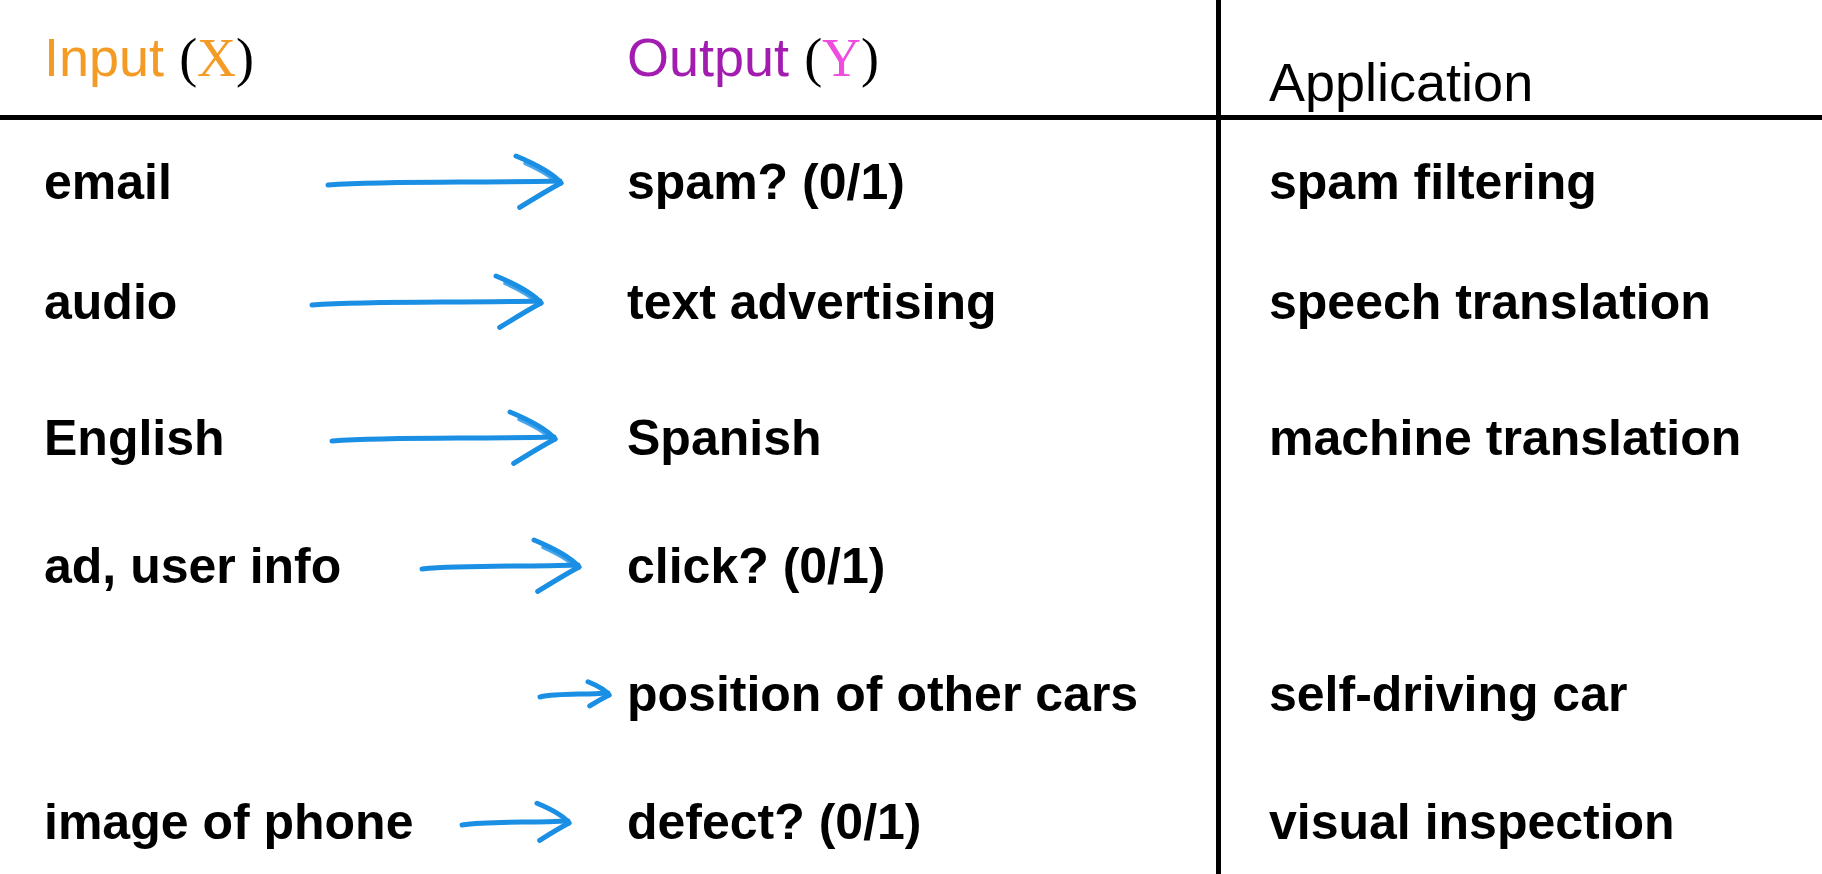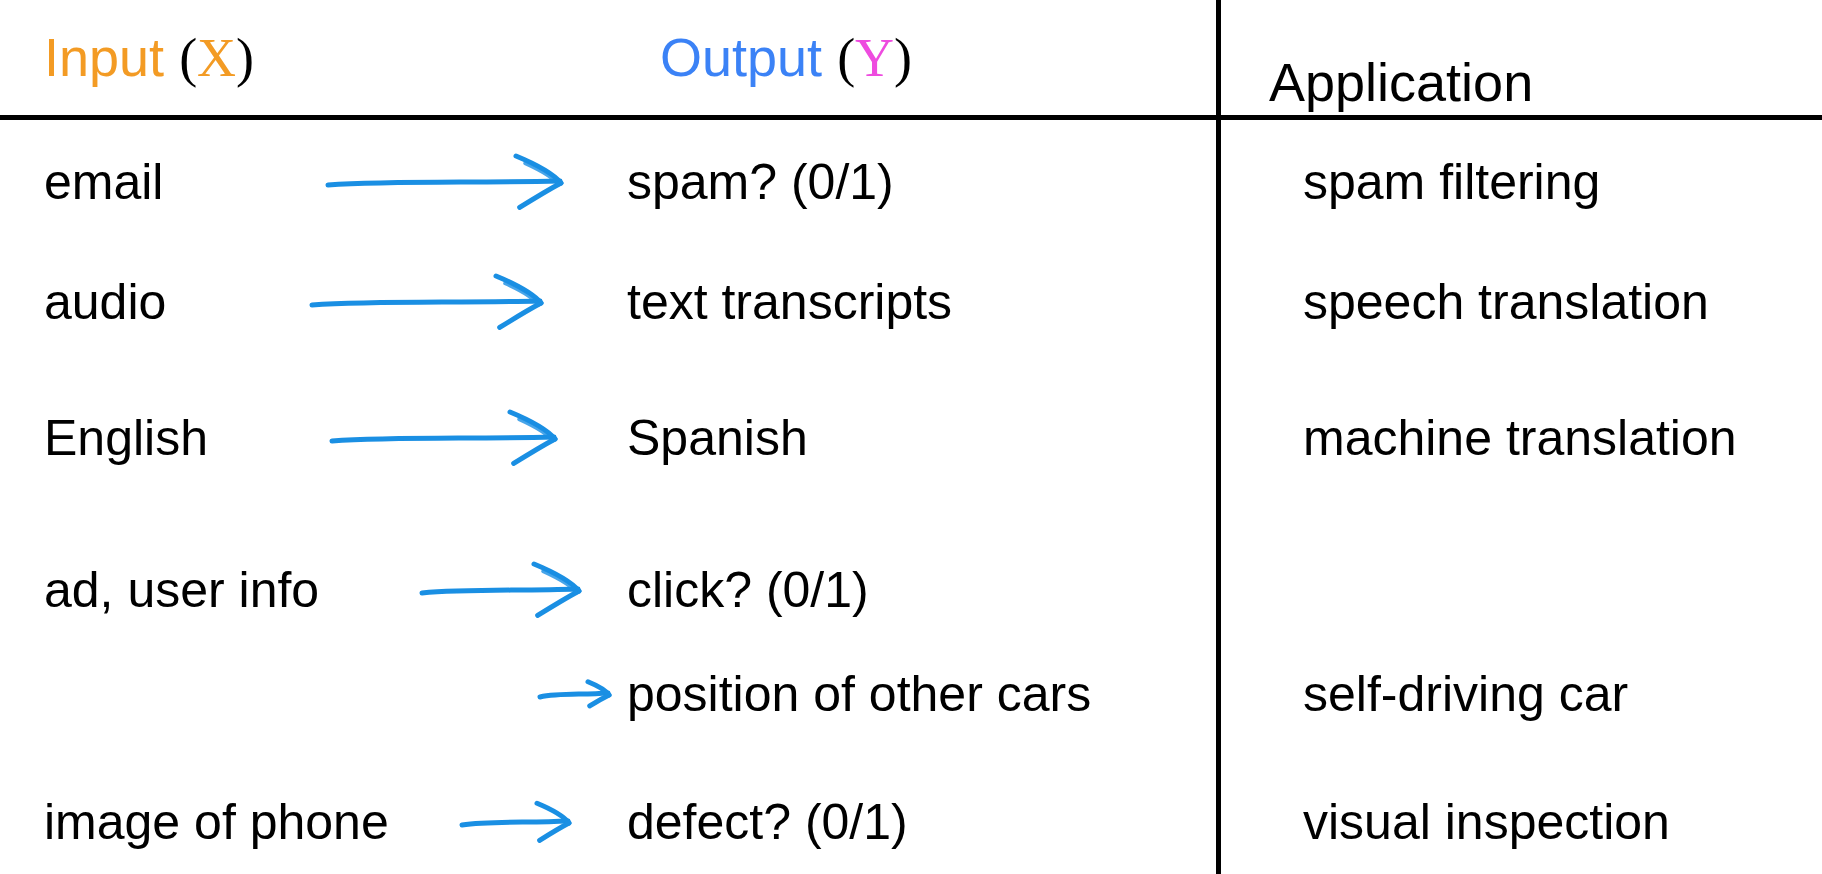--- a/index.html
+++ b/index.html
@@ -51,54 +51,55 @@
     font-size: 54px;
     line-height: 115px;
     white-space: nowrap;
     font-family: "Liberation Sans", sans-serif;
   }
   .hdr-input  { left: 44px;   }
   .hdr-output { left: 627px;  }
   .hdr-app    { left: 1269px; margin-top: 25px; }
 
   .hdr .word-x { color: #F39B24; }
-  .hdr .word-y { color: #3b82f6; margin-left: 33px; }
+  .hdr .word-y { color: #a21caf; }
   .paren {
     color: #000000;
     font-family: "Liberation Serif", serif;
   }
   .sym-x {
     color: #F39B24;
     font-family: "Liberation Serif", serif;
   }
   .sym-y {
     color: #EE4BDF;
     font-family: "Liberation Serif", serif;
   }
   .hdr-app-label { color: #000000; }
 
   
   .row {
     position: absolute;
     left: 0;
     width: 1822px;
     height: 128px;
+    font-weight: bold;
   }
   .cell {
     position: absolute;
     top: 0;
     height: 128px;
     line-height: 128px;
     font-size: 50px;
     white-space: nowrap;
     color: #000000;
   }
   .cell-input  { left: 44px;   }
   .cell-output { left: 627px;  }
-  .cell-app    { left: 1269px; margin-left: 34px; }
+  .cell-app    { left: 1269px; }
 
   .arrow-wrap {
     position: absolute;
     top: 0;
     height: 128px;
     display: block;
   }
   .arrow-wrap svg {
     position: absolute;
     top: 50%;
@@ -148,37 +149,37 @@
       <div class="row" style="top: 238px;">
         <div class="cell cell-input">audio</div>
         <div class="arrow-wrap" style="left: 310px; width: 232px;">
           <svg width="232" height="54" viewBox="0 0 232 54">
             <path d="M 2 30 C 64.96000000000001 26, 143.84 28, 230 26" fill="none" stroke="#1A8FE3" stroke-width="5" stroke-linecap="round" stroke-linejoin="round"></path>
             <path d="M 186 1 Q 220.5 15.299999999999999 231 28" fill="none" stroke="#1A8FE3" stroke-width="5" stroke-linecap="round" stroke-linejoin="round"></path>
             <path d="M 231 28 Q 215.9 36.1 189.68 52.480000000000004" fill="none" stroke="#1A8FE3" stroke-width="5" stroke-linecap="round" stroke-linejoin="round"></path>
             <path d="M 195.2 8.280000000000001 Q 223.72 21.28 228 30" fill="none" stroke="#1A8FE3" stroke-width="4" stroke-linecap="round" stroke-linejoin="round" opacity="0.8"></path>
           </svg>
         </div>
-        <div class="cell cell-output">text transcripts</div>
+        <div class="cell cell-output">text advertising</div>
         <div class="cell cell-app">speech translation</div>
       </div>
       <div class="row" style="top: 374px;">
         <div class="cell cell-input">English</div>
         <div class="arrow-wrap" style="left: 330px; width: 226px;">
           <svg width="226" height="54" viewBox="0 0 226 54">
             <path d="M 2 30 C 63.28000000000001 26, 140.12 28, 224 26" fill="none" stroke="#1A8FE3" stroke-width="5" stroke-linecap="round" stroke-linejoin="round"></path>
             <path d="M 180 1 Q 214.5 15.299999999999999 225 28" fill="none" stroke="#1A8FE3" stroke-width="5" stroke-linecap="round" stroke-linejoin="round"></path>
             <path d="M 225 28 Q 209.9 36.1 183.68 52.480000000000004" fill="none" stroke="#1A8FE3" stroke-width="5" stroke-linecap="round" stroke-linejoin="round"></path>
             <path d="M 189.2 8.280000000000001 Q 217.72 21.28 222 30" fill="none" stroke="#1A8FE3" stroke-width="4" stroke-linecap="round" stroke-linejoin="round" opacity="0.8"></path>
           </svg>
         </div>
         <div class="cell cell-app">machine translation</div>
         <div class="cell cell-output">Spanish</div>
       </div>
-      <div class="row" style="top: 526px;">
+      <div class="row" style="top: 502px;">
         <div class="cell cell-input">ad, user info</div>
         <div class="arrow-wrap" style="left: 420px; width: 160px;">
           <svg width="160" height="54" viewBox="0 0 160 54">
             <path d="M 2 30 C 44.800000000000004 26, 99.2 28, 158 26" fill="none" stroke="#1A8FE3" stroke-width="5" stroke-linecap="round" stroke-linejoin="round"></path>
             <path d="M 114 1 Q 148.5 15.299999999999999 159 28" fill="none" stroke="#1A8FE3" stroke-width="5" stroke-linecap="round" stroke-linejoin="round"></path>
             <path d="M 159 28 Q 143.9 36.1 117.68 52.480000000000004" fill="none" stroke="#1A8FE3" stroke-width="5" stroke-linecap="round" stroke-linejoin="round"></path>
             <path d="M 123.19999999999999 8.280000000000001 Q 151.72 21.28 156 30" fill="none" stroke="#1A8FE3" stroke-width="4" stroke-linecap="round" stroke-linejoin="round" opacity="0.8"></path>
           </svg>
         </div>
         <div class="cell cell-output">click? (0/1)</div>

